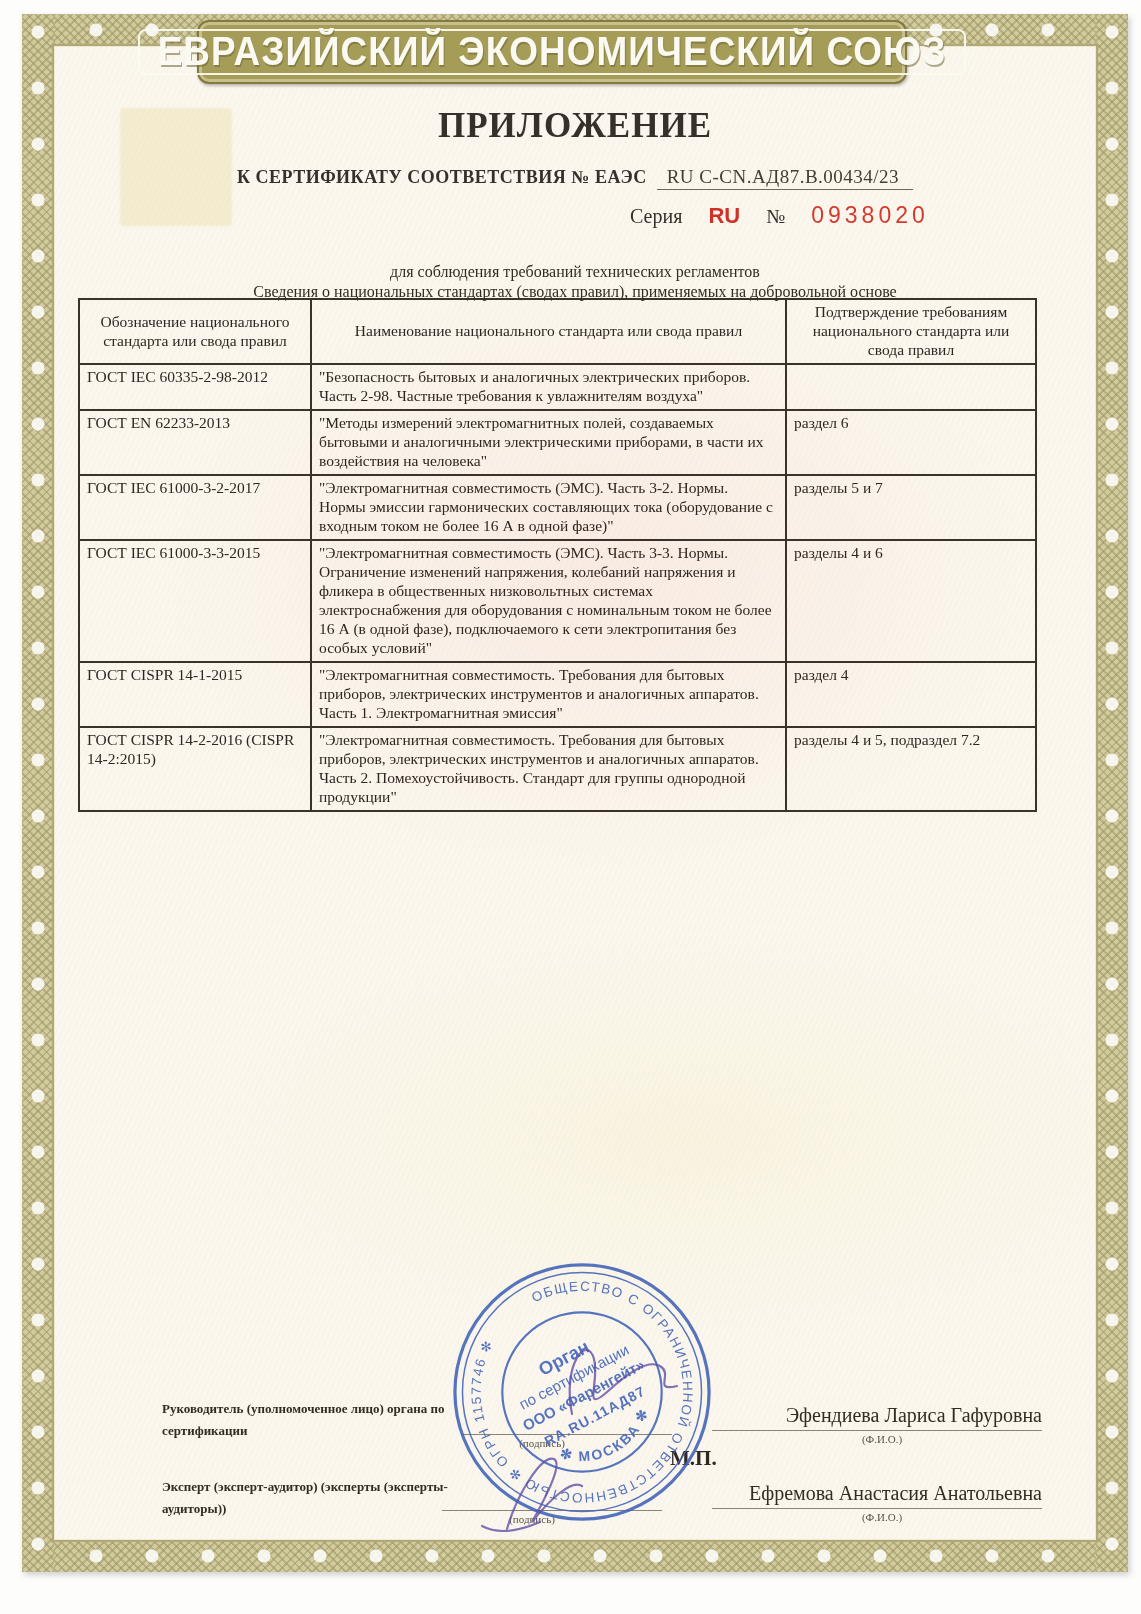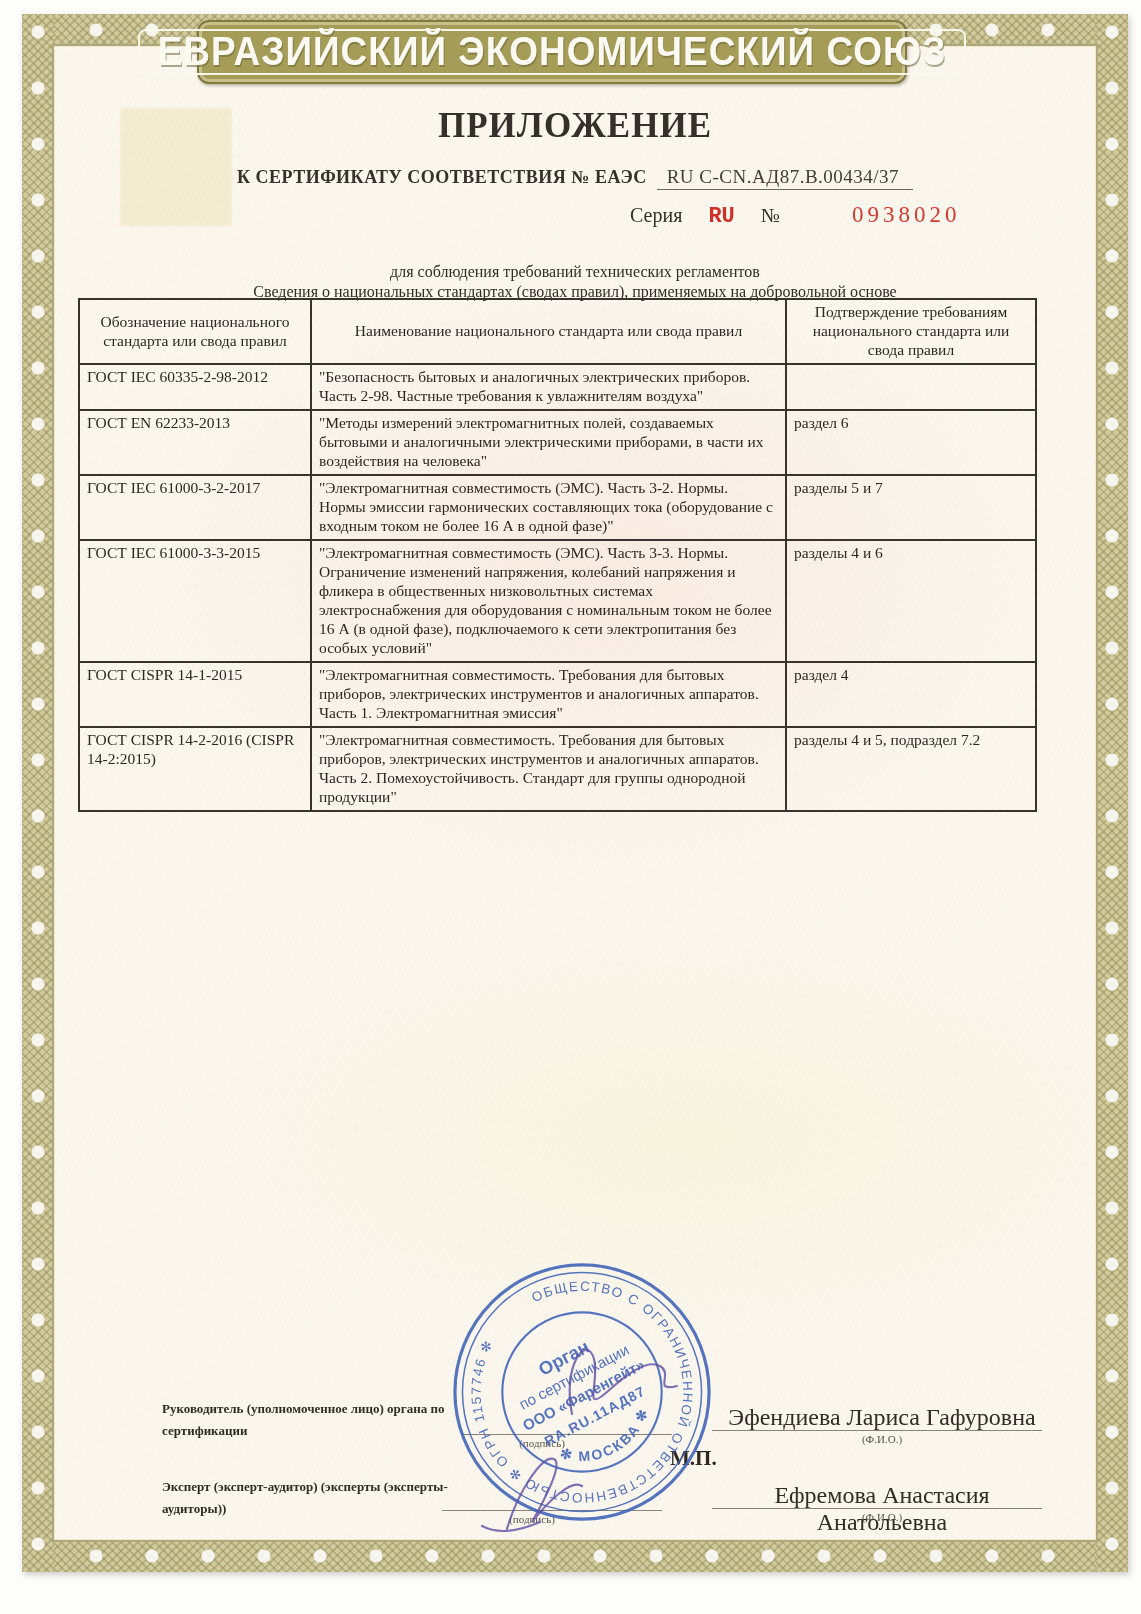--- a/index.html
+++ b/index.html
@@ -45,41 +45,41 @@
           text-shadow:1px 1px 0 rgba(110,102,55,0.55);}
   
   #title{position:absolute;left:0;right:0;top:92px;text-align:center;
          font-size:35px;font-weight:700;letter-spacing:1px;color:#37302a;}
   #certline{position:absolute;left:0;right:0;top:152px;text-align:center;white-space:nowrap;}
   #certline .lbl{font-size:18px;font-weight:700;color:#37302a;letter-spacing:0.5px;}
   #certline .num{font-size:19px;color:#453d33;border-bottom:1.5px solid #6e665c;
                  padding:0 14px 2px 10px;margin-left:6px;letter-spacing:0.5px;}
   #seriesline{position:absolute;left:608px;top:188px;display:flex;align-items:baseline;gap:26px;}
   #seriesline .w1{font-size:20px;color:#37302a;text-align:right;}
-  #seriesline .ru{font-family:Liberation Mono, monospace;font-weight:700;font-size:22px;color:#cf3126;}
+  #seriesline .ru{font-family:Liberation Sans, sans-serif;font-weight:700;font-size:22px;color:#cf3126;}
   #seriesline .no{font-size:20px;color:#37302a;}
-  #seriesline .blank{font-family:Liberation Serif, serif;font-size:23px;color:#d43a2c;letter-spacing:4px;margin-left:46px;}
+  #seriesline .blank{font-family:Liberation Sans, sans-serif;font-size:23px;color:#d43a2c;letter-spacing:4px;}
   #intro{position:absolute;left:0;right:0;top:248px;text-align:center;font-size:16px;
          line-height:20px;color:#332c24;}
   
   #stdtable{position:absolute;left:56px;top:284px;width:957px;border-collapse:collapse;
             table-layout:fixed;font-size:15.5px;line-height:19px;color:#2e2620;}
   #stdtable col.c1{width:232px;} #stdtable col.c2{width:475px;} #stdtable col.c3{width:250px;}
   #stdtable th,#stdtable td{border:2px solid #3a332b;padding:2px 7px 4px 7px;vertical-align:top;
             text-align:left;font-weight:400;}
   #stdtable th{text-align:center;vertical-align:middle;height:56px;}
   #stdtable td.dsg{white-space:normal;}
   #stdtable tr.r5 td{height:114px;}
   
   .foot-label{position:absolute;font-size:13px;font-weight:700;color:#332c24;line-height:22px;}
   #lbl-head{left:140px;top:1384px;width:300px;}
   #lbl-expert{left:140px;top:1462px;width:320px;}
   .sigline{position:absolute;border-top:1px solid #8b8378;}
   .sigcap{position:absolute;font-size:11px;color:#5a5248;text-align:center;}
-  #name-head,#name-expert{position:absolute;font-size:24px;color:#332c24;text-align:center;width:320px;}
+  #name-head,#name-expert{position:absolute;font-size:20px;color:#332c24;text-align:right;width:320px;}
   #name-head{left:700px;top:1390px;}
   #name-expert{left:700px;top:1468px;}
   #mp{position:absolute;left:648px;top:1432px;font-size:21px;font-weight:700;color:#2f2821;}
   #printline{position:absolute;left:0;right:0;bottom:8px;text-align:center;
              font-family:"Liberation Sans", sans-serif;font-size:10px;color:#8d865c;}
   #printline span{border:1px solid rgba(141,134,92,0.6);padding:0 10px;background:rgba(250,247,235,0.6);}
   
   #wmark{position:absolute;left:98px;top:94px;width:112px;height:118px;
          background:rgba(233,217,158,0.38);border-radius:4px;filter:blur(1px);}
   
@@ -102,21 +102,21 @@
 
     <div id="banner">
       <div id="banner-inner">
         <div id="banner-text">ЕВРАЗИЙСКИЙ ЭКОНОМИЧЕСКИЙ СОЮЗ</div>
       </div>
     </div>
 
     <div id="title">ПРИЛОЖЕНИЕ</div>
     <div id="certline">
       <span class="lbl">К СЕРТИФИКАТУ СООТВЕТСТВИЯ № ЕАЭС</span>
-      <span class="num">RU C-CN.АД87.В.00434/37</span>
+      <span class="num">RU C-CN.АД87.В.00434/23</span>
     </div>
     <div id="seriesline">
       <span class="w1">Серия</span>
       <span class="ru">RU</span>
       <span class="no">№</span>
       <span class="blank">0938020</span>
     </div>
 
     <div id="intro">
       <div>для соблюдения требований технических регламентов</div>

